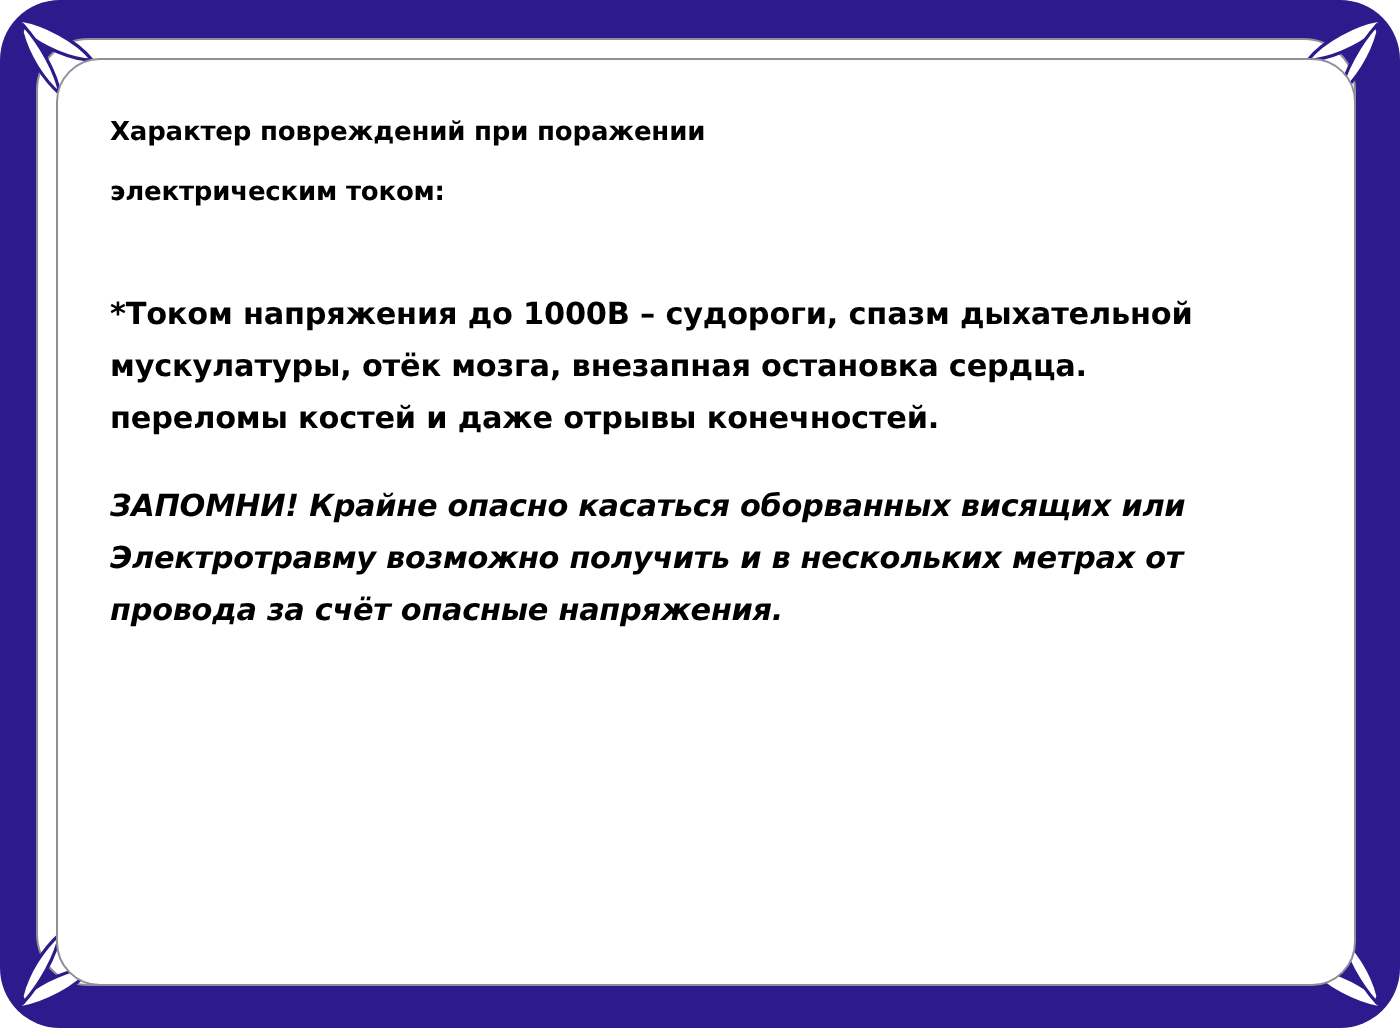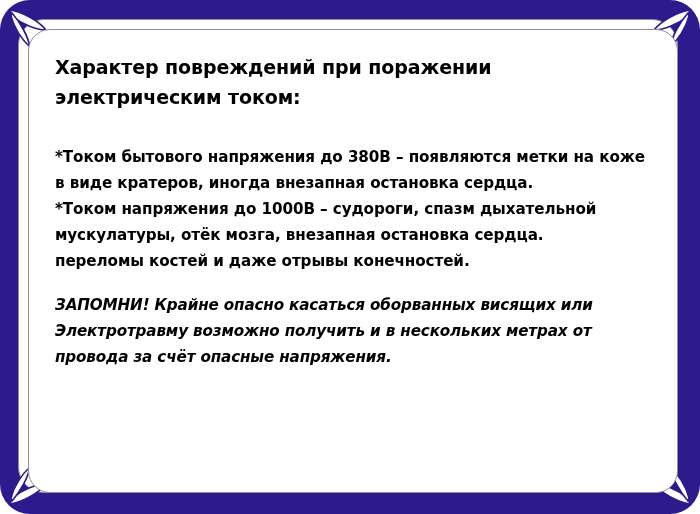--- a/index.html
+++ b/index.html
@@ -43,21 +43,21 @@
     background:#ffffff;
     border:1px solid #8f8f9a;
     border-radius:22px;
     box-sizing:border-box;
     overflow:hidden;
   }
   .card-body{
     padding:22px 26px 10px 26px;
   }
   .title{
-    font-size:19px;
+    font-size:13px;
     font-weight:bold;
     color:#000000;
     line-height:30px;
     margin:0 0 6px 0;
     letter-spacing:-0.1px;
   }
   .title-line{display:block;}
   .para{
     font-size:15.2px;
     font-weight:bold;
@@ -117,24 +117,20 @@
   <div class="card">
     <div class="card-body">
 
       <h1 class="title">
         <span class="title-line">Характер повреждений при поражении</span>
         <span class="title-line">электрическим током:</span>
       </h1>
 
       <div class="spacer-md"></div>
 
-      <p class="para">
-        <span class="ln">*Током бытового напряжения до 380В – появляются метки на коже</span>
-        <span class="ln">в виде кратеров, иногда внезапная остановка сердца.</span>
-      </p>
 
       <p class="para">
         <span class="ln">*Током напряжения до 1000В – судороги, спазм дыхательной</span>
         <span class="ln">мускулатуры, отёк мозга, внезапная остановка сердца.</span>
       </p>
 
       <p class="para">
         <span class="ln">переломы костей и даже отрывы конечностей.</span>
       </p>
 

